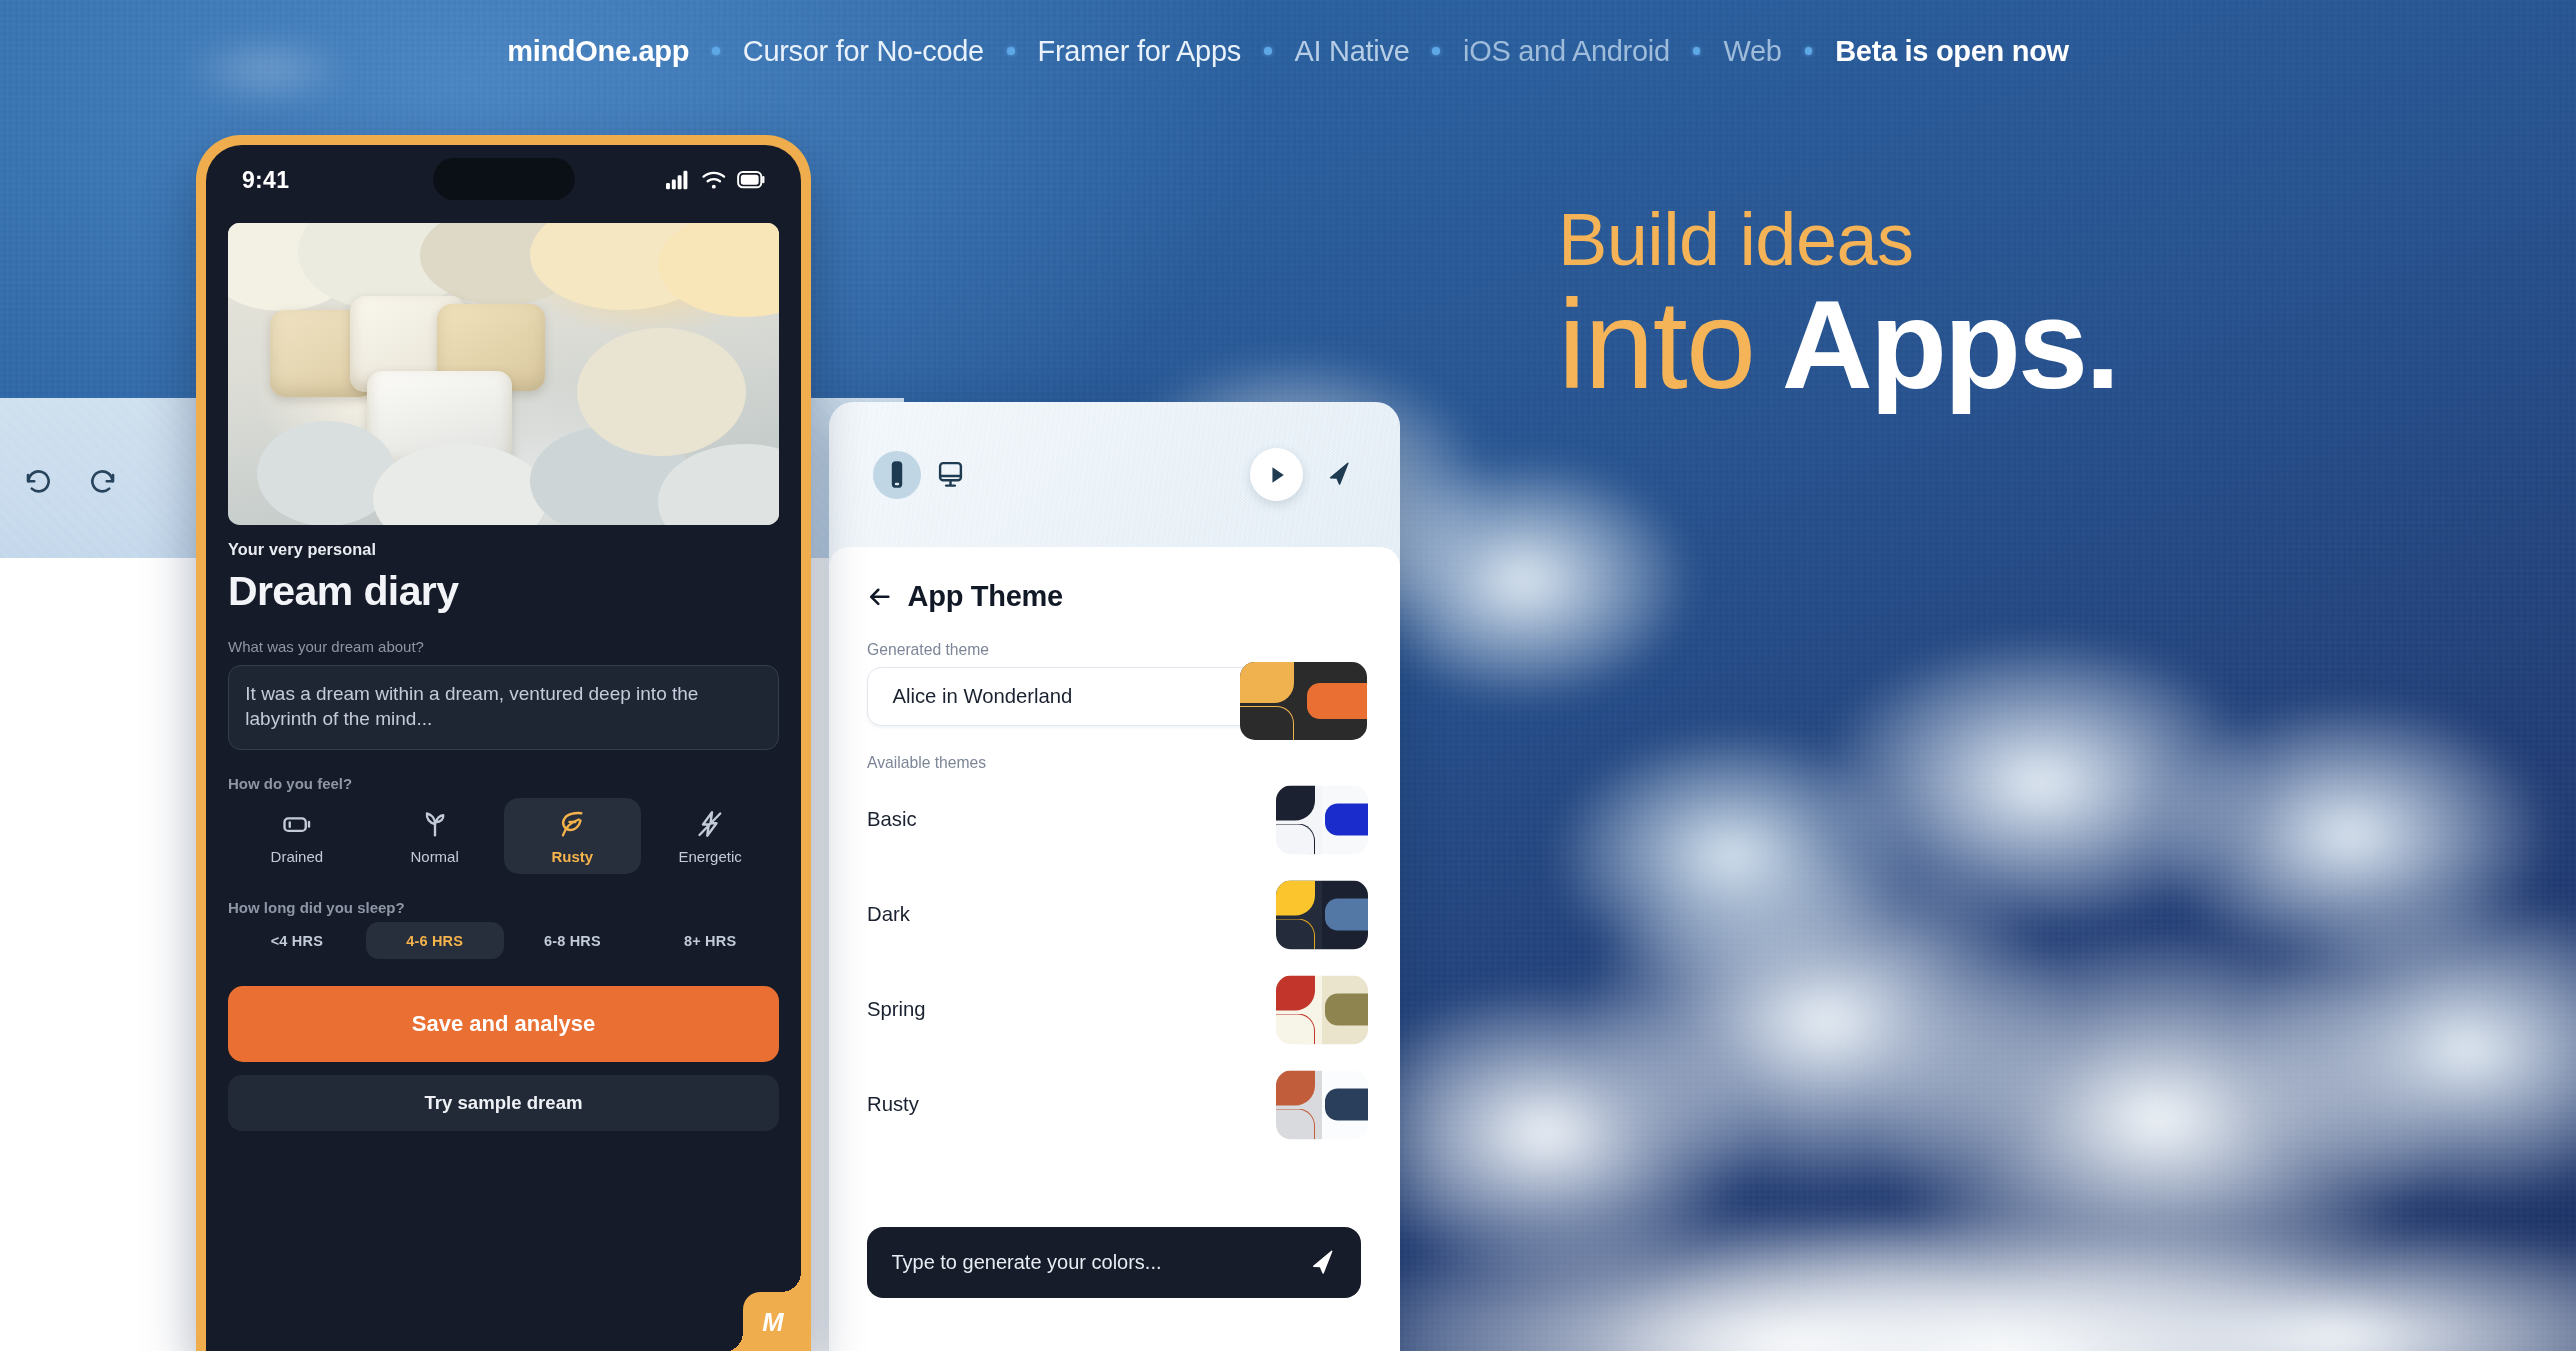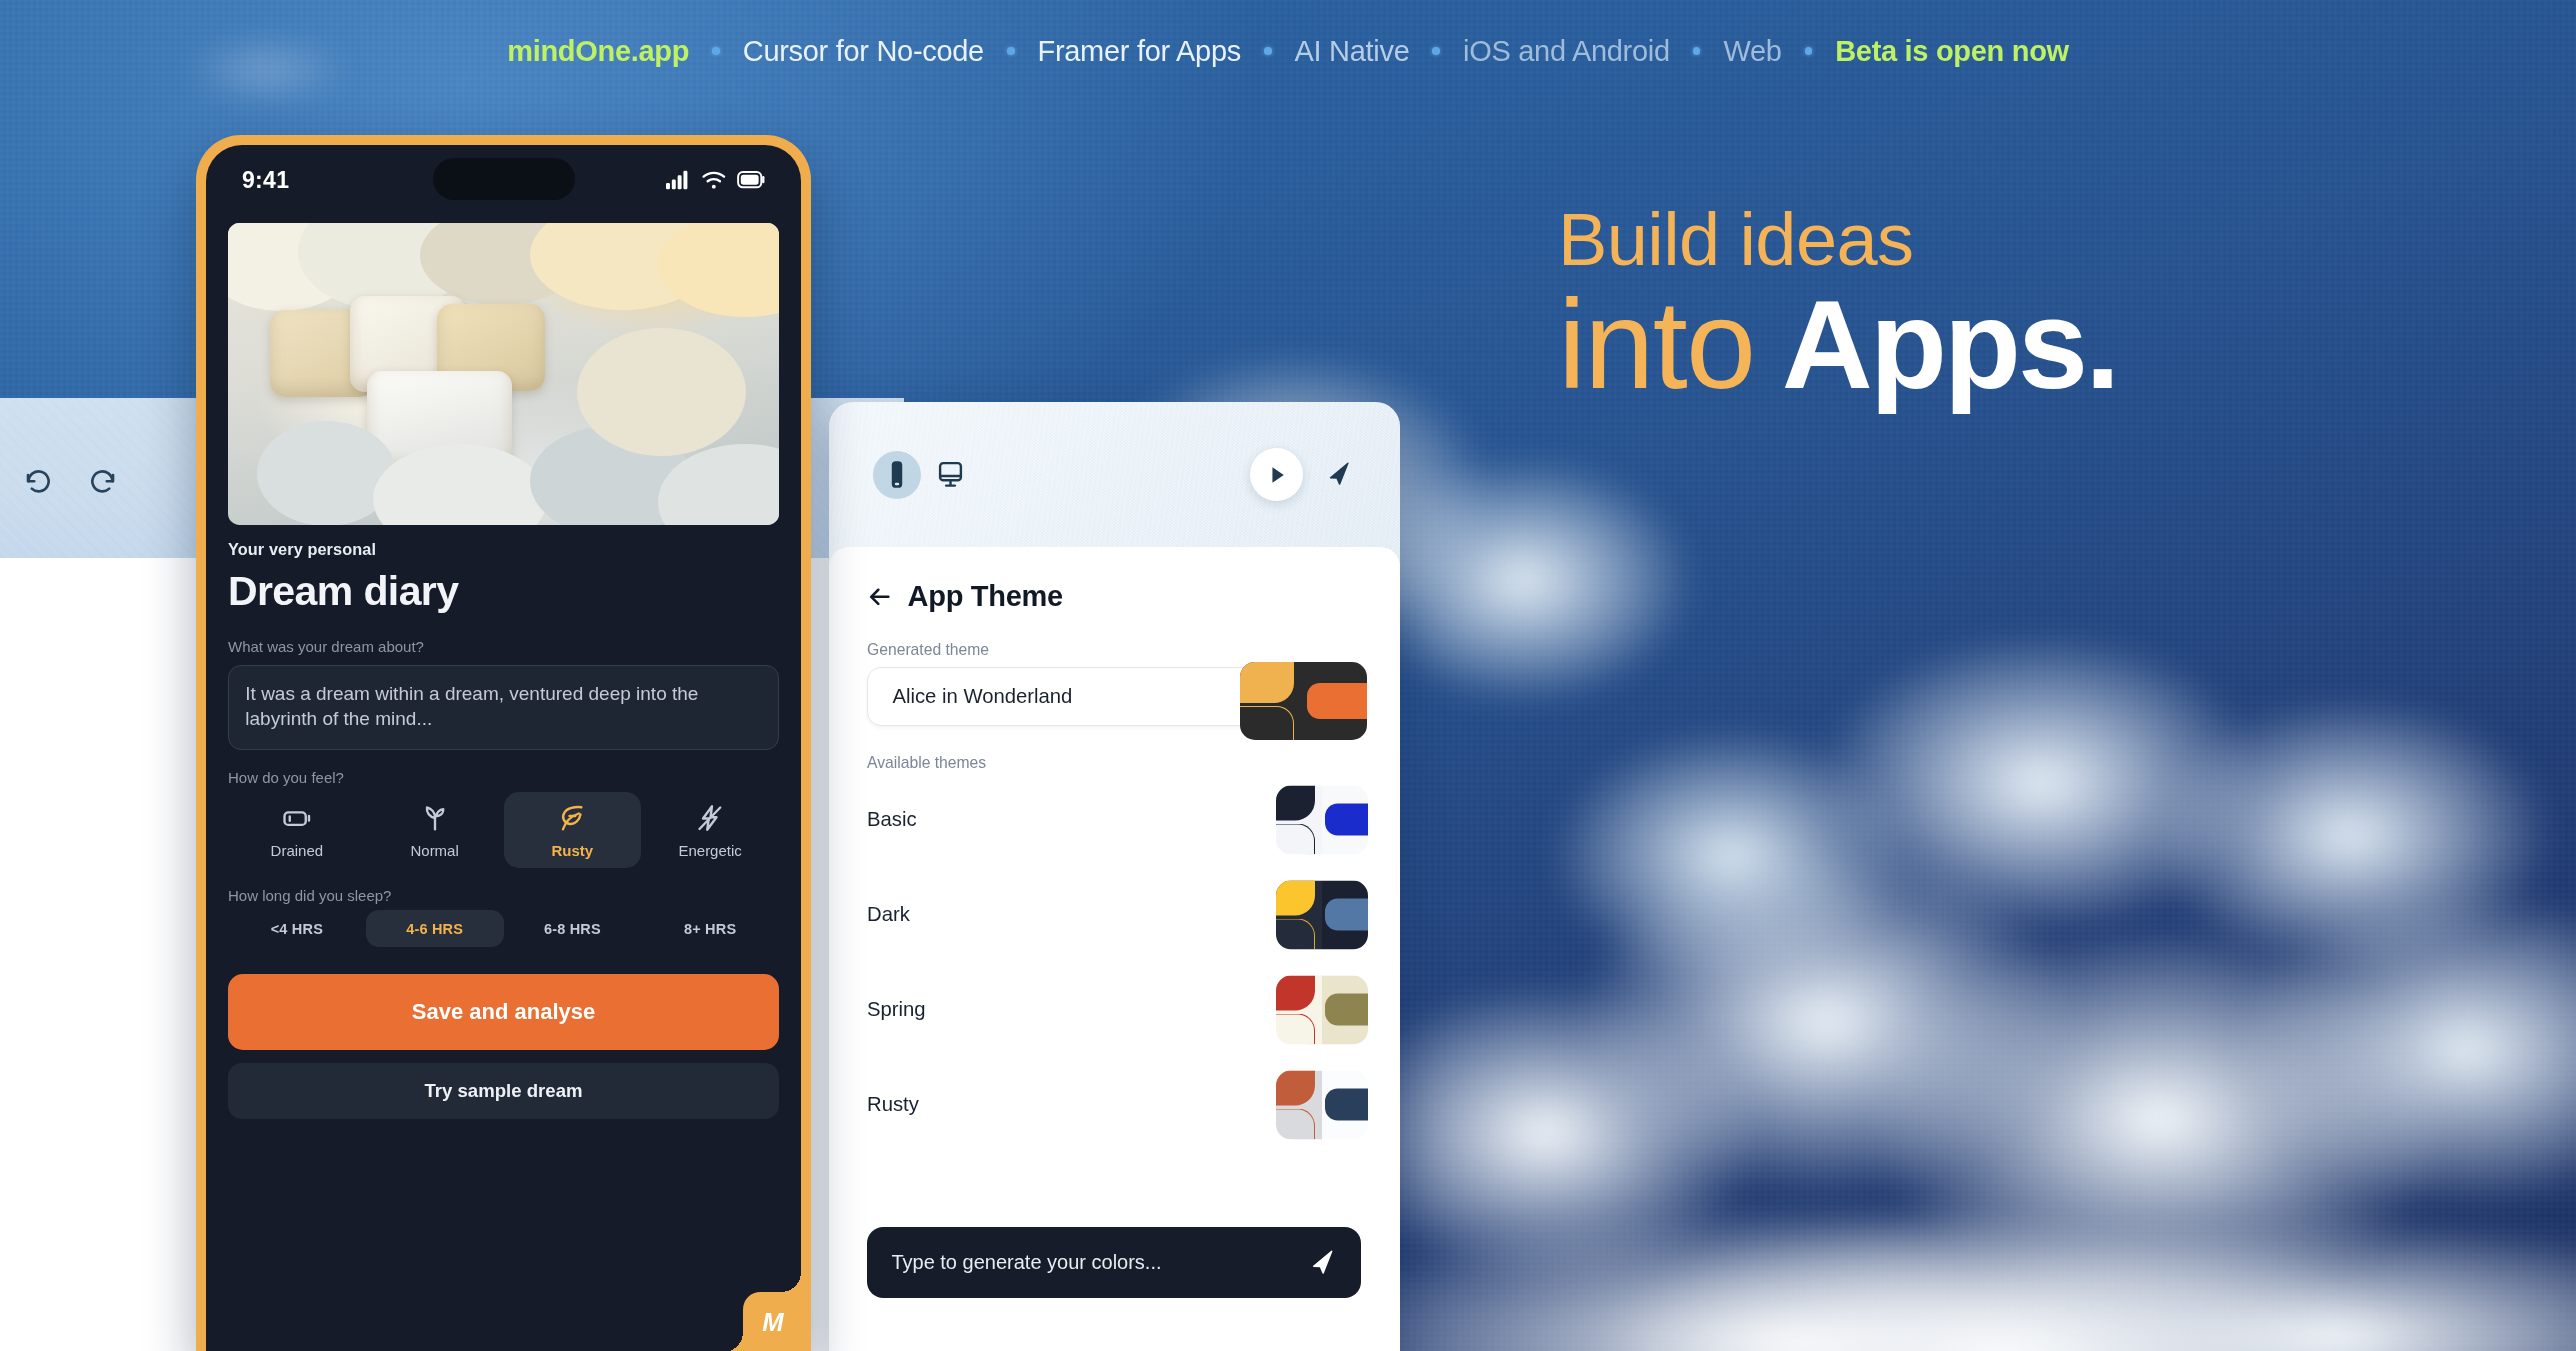--- a/index.html
+++ b/index.html
@@ -38,21 +38,21 @@
   .ticker {
     position:absolute; top:0; left:0; width:100%; height:102px;
     display:flex; align-items:center; justify-content:center;
     gap:0; z-index:40;
   }
   .ticker-inner { display:flex; align-items:center; }
   .tick-item {
     font-size:29px; letter-spacing:-0.3px; white-space:nowrap;
     padding:0 0;
   }
-  .tick-strong { color:#bef264; font-weight:700; }
+  .tick-strong { color:#ffffff; font-weight:700; }
   .tick-mid    { color:#e9f1fa; font-weight:400; }
   .tick-dim    { color:#b6cde6; font-weight:400; }
   .tick-dim2   { color:#9fbcdb; font-weight:400; }
   .tick-dot {
     width:7.6px; height:7.6px; border-radius:50%;
     background:#5ea8e8; margin:0 23px; flex:none;
     box-shadow:0 0 4.6px rgba(120,190,255,.6);
   }
 
   
@@ -139,21 +139,21 @@
 
   .phone-body { padding:0 22px; }
   .eyebrow { color:#e9ecf2; font-size:16.3px; font-weight:600; margin-top:15px; letter-spacing:0.1px;}
   .dream-title { color:#f2f4f8; font-size:41px; font-weight:700; letter-spacing:-0.6px; margin-top:9.3px; }
   .field-label { color:#8e96a6; font-size:15px; margin-top:23px; }
   .textarea {
     margin-top:9.3px; background:#1f2633; border:1.2px solid #343d4d;
     border-radius:12.8px; padding:15px 16.3px 17.4px 16.3px;
   }
   .textarea p { color:#c4cada; font-size:19px; line-height:1.35; }
-  .q-label { color:#8e96a6; font-size:15px; margin-top:19px; }
+  .q-label { color:#8e96a6; font-size:15px; margin-top:25px;font-weight:bold; }
 
   .mood-row { display:flex; margin-top:5.8px; gap:0; }
   .mood {
     flex:1; display:flex; flex-direction:column; align-items:center;
     padding:10.5px 0 9.3px 0; border-radius:15px;
   }
   .mood.active { background:#272e3c; }
   .mood-icon { width:30px; height:30px; color:#c3cbd9; margin-bottom:9.3px; }
   .mood.active .mood-icon { color:#f5b34b; }
   .mood-lbl { font-size:15px; color:#c3cbd9; }

